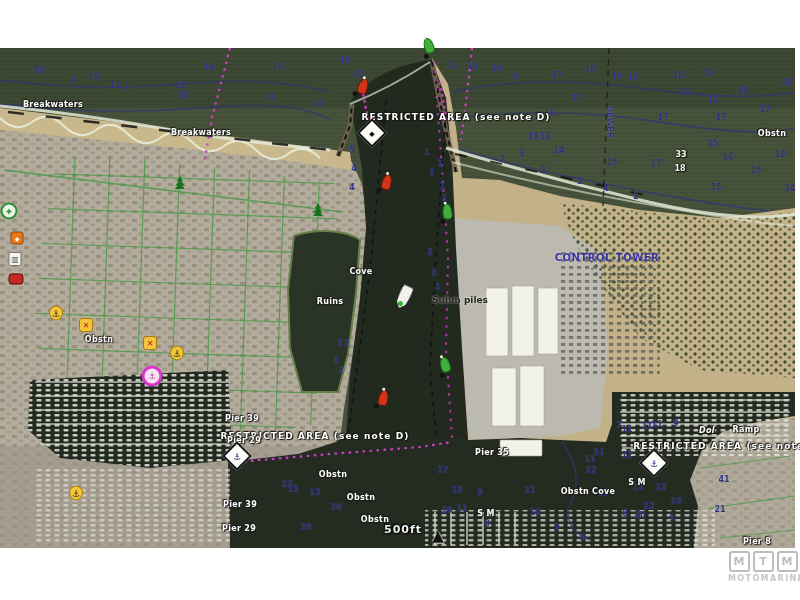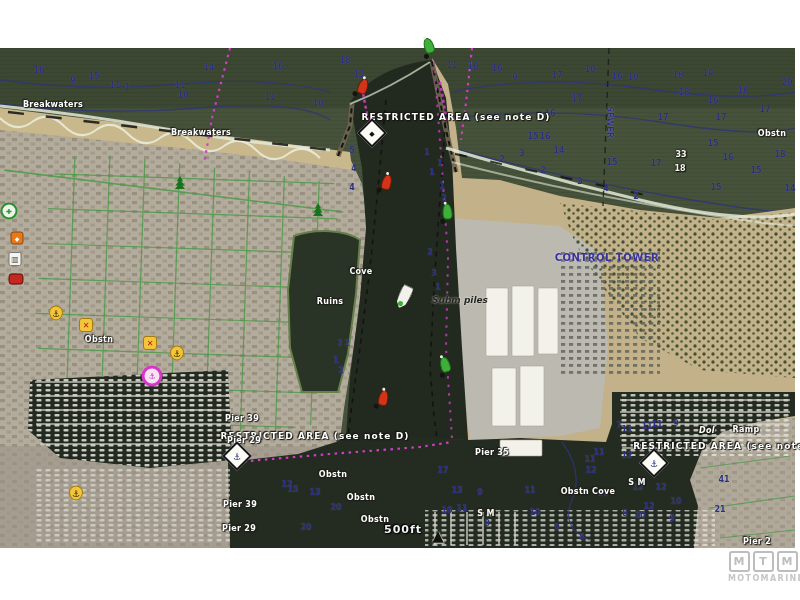--- a/index.html
+++ b/index.html
@@ -346,33 +346,33 @@
       <span class="lbl lrw" style="position: absolute; left: 315px; top: 436px;">RESTRICTED AREA (see note D)</span>
       <span class="lbl lrw" style="position: absolute; left: 727px; top: 446px;">RESTRICTED AREA (see note E)</span>
       <span class="lbl ln" style="position: absolute; left: 609px; top: 122px; transform: translate(-50%, -50%) rotate(90deg);">SEWER</span>
       <span class="lbl lws" style="position: absolute; left: 99px; top: 339px;">Obstn</span>
       <span class="lbl lws" style="position: absolute; left: 772px; top: 133px;">Obstn</span>
       <span class="lbl lws" style="position: absolute; left: 333px; top: 474px;">Obstn</span>
       <span class="lbl lws" style="position: absolute; left: 361px; top: 497px;">Obstn</span>
       <span class="lbl lws" style="position: absolute; left: 375px; top: 519px;">Obstn</span>
       <span class="lbl lws" style="position: absolute; left: 361px; top: 271px;">Cove</span>
       <span class="lbl lws" style="position: absolute; left: 330px; top: 301px;">Ruins</span>
-      <span class="lbl ld" style="position: absolute; left: 460px; top: 300px; font-style: italic;">Subm piles</span>
+      <span class="lbl ld" style="position: absolute; left: 460px; top: 300px;">Subm piles</span>
       <span class="lbl lnb" style="position: absolute; left: 595px; top: 257px;">CONTROL TOWER</span>
       <span class="lbl lws" style="position: absolute; left: 588px; top: 491px;">Obstn Cove</span>
       <span class="lbl lws" style="position: absolute; left: 707px; top: 430px; font-style: italic;">Dol</span>
       <span class="lbl lws" style="position: absolute; left: 746px; top: 429px;">Ramp</span>
       <span class="lbl lws" style="position: absolute; left: 486px; top: 513px;">S M</span>
       <span class="lbl lws" style="position: absolute; left: 637px; top: 482px;">S M</span>
       <span class="lbl lws" style="position: absolute; left: 492px; top: 452px; text-align: right;">Pier 35</span>
       <span class="lbl lws" style="position: absolute; left: 242px; top: 418px;">Pier 39</span>
       <span class="lbl lws" style="position: absolute; left: 244px; top: 440px;">Pier 29</span>
       <span class="lbl lws" style="position: absolute; left: 240px; top: 504px;">Pier 39</span>
       <span class="lbl lws" style="position: absolute; left: 239px; top: 528px;">Pier 29</span>
-      <span class="lbl lws" style="position: absolute; left: 757px; top: 541px;">Pier 2</span>
+      <span class="lbl lws" style="position: absolute; left: 757px; top: 541px;">Pier 8</span>
       <span class="lbl ln" style="position: absolute; left: 724px; top: 479px;">41</span>
       <span class="lbl ln" style="position: absolute; left: 720px; top: 509px;">21</span>
       <span class="lbl l500" style="position: absolute; left: 403px; top: 529px;">500ft</span>
       <span class="buoy red" style="position: absolute; left: 360px; top: 92px; transform: translate(-50%, -90%) rotate(18deg);">
         <i class="body"></i>
         <i class="tip"></i>
         <i class="base"></i>
       </span>
       <span class="buoy red" style="position: absolute; left: 384px; top: 188px; transform: translate(-50%, -90%) rotate(15deg);">
         <i class="body"></i>

